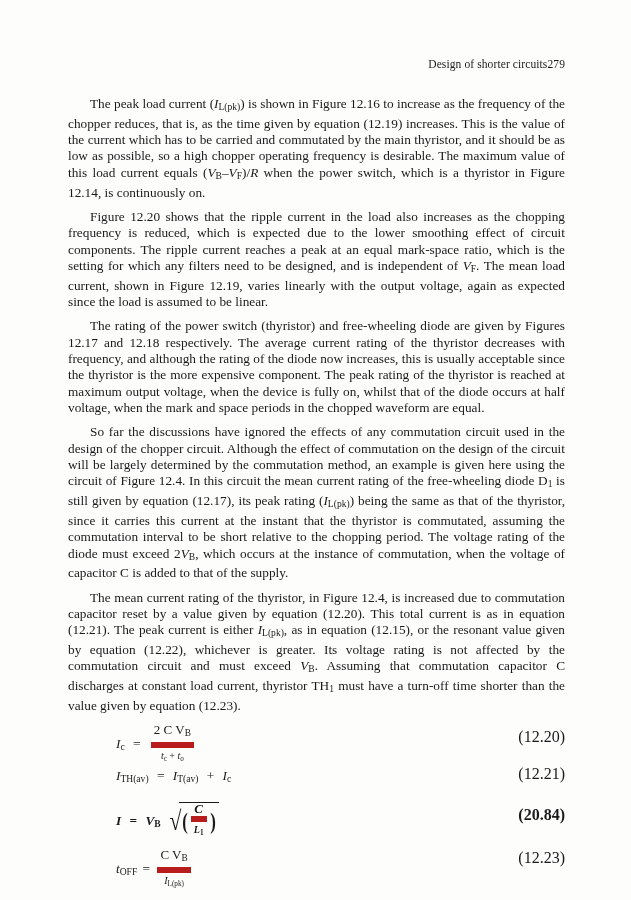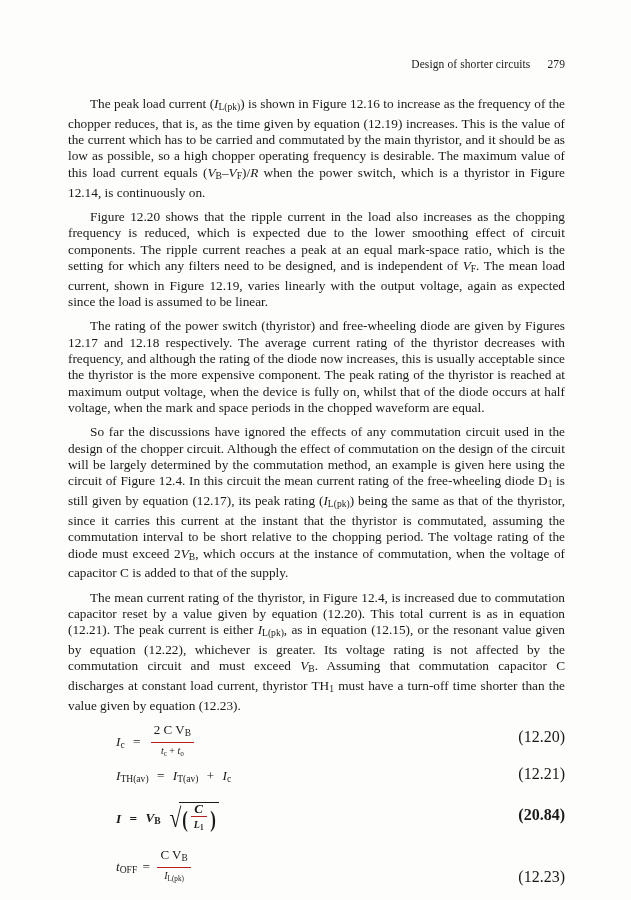--- a/index.html
+++ b/index.html
@@ -30,21 +30,21 @@
   }
   .header {
     font-size: 11.5px;
     text-align: right;
     letter-spacing: 0.1px;
     color: #1a1a1a;
     margin-bottom: 26px;
     font-family: "Liberation Serif", serif;
   }
   .header .page-num {
-    margin-left: 17px;
+    margin-left: 0;
   }
   p.para {
     font-size: 13.3px;
     line-height: 16.35px;
     text-align: justify;
     text-justify: inter-word;
     margin: 0 0 0 0;
     text-indent: 22px;
     hyphens: none;
   }
@@ -81,21 +81,21 @@
   }
   .frac {
     display: inline-block;
     vertical-align: middle;
     text-align: center;
     margin: 0 2px;
   }
   .frac .num {
     display: block;
     padding: 0 3px;
-    border-bottom: 1px solid #b91c1c;
+    border-bottom: 6px solid #b91c1c;
     line-height: 15px;
     font-size: 13px;
   }
   .frac .den {
     display: block;
     padding: 0 3px;
     line-height: 15px;
     font-size: 10px;
   }
   .eqlabel {
@@ -213,19 +213,19 @@
 
       <div class="eqrow" style="min-height:30px;">
         <div class="eqbody" style="top:2px;">
           <span class="eqlabel"><i>t</i><sub>OFF</sub></span>
           <span class="eqop" style="margin:0 2px;">=</span>
           <span class="frac">
             <span class="num"><span>C V</span><sub>B</sub></span>
             <span class="den"><i>I</i><sub>L(pk)</sub></span>
           </span>
         </div>
-        <div class="eqnum" style="top:23px;">(12.23)</div>
+        <div class="eqnum" style="top:4px;">(12.23)</div>
       </div>
 
     </div>
 
   </div>
 </div>
 
 </body></html>

